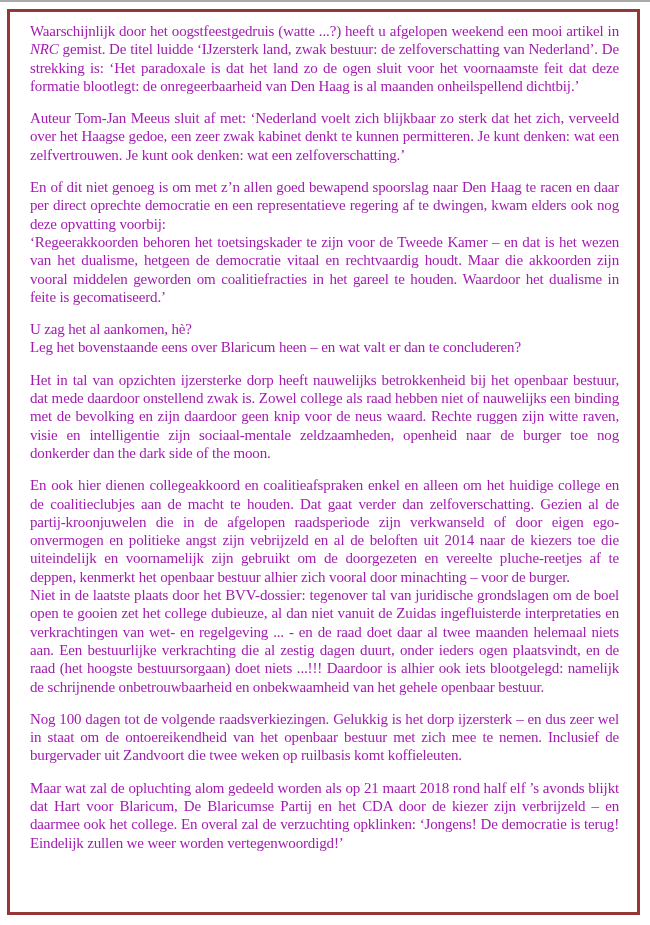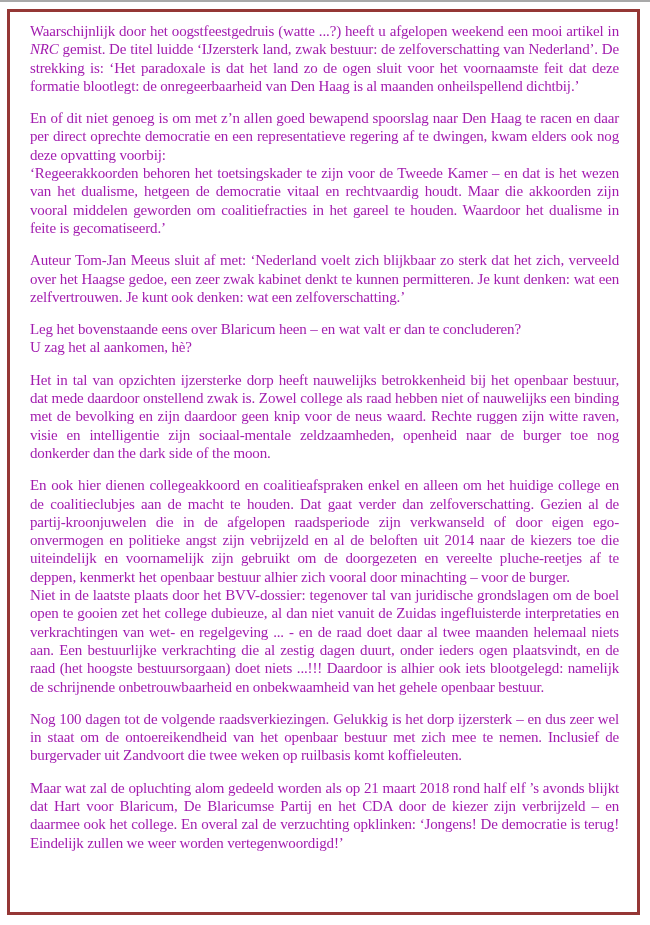--- a/index.html
+++ b/index.html
@@ -51,30 +51,30 @@
 </style>
 </head>
 <body>
 
 <div class="top-edge"></div>
 
 <div class="frame">
 
   <p class="para"><span>Waarschijnlijk door het oogstfeestgedruis (watte ...?) heeft u afgelopen weekend een mooi artikel in </span><em class="nrc">NRC</em><span> gemist. De titel luidde ‘IJzersterk land, zwak bestuur: de zelfoverschatting van Nederland’. De strekking is: ‘Het paradoxale is dat het land zo de ogen sluit voor het voornaamste feit dat deze formatie blootlegt: de onregeerbaarheid van Den Haag is al maanden onheilspellend dichtbij.’</span></p>
 
+  <p class="para">Auteur Tom-Jan Meeus sluit af met: ‘Nederland voelt zich blijkbaar zo sterk dat het zich, verveeld over het Haagse gedoe, een zeer zwak kabinet denkt te kunnen permitteren. Je kunt denken: wat een zelfvertrouwen. Je kunt ook denken: wat een zelfoverschatting.’</p>
+
   <p class="para">
     <span class="block" style="display:block;">En of dit niet genoeg is om met z’n allen goed bewapend spoorslag naar Den Haag te racen en daar per direct oprechte democratie en een representatieve regering af te dwingen, kwam elders ook nog deze opvatting voorbij:</span>
     <span class="block" style="display:block;">‘Regeerakkoorden behoren het toetsingskader te zijn voor de Tweede Kamer – en dat is het wezen van het dualisme, hetgeen de democratie vitaal en rechtvaardig houdt. Maar die akkoorden zijn vooral middelen geworden om coalitiefracties in het gareel te houden. Waardoor het dualisme in feite is gecomatiseerd.’</span>
   </p>
 
-  <p class="para">Auteur Tom-Jan Meeus sluit af met: ‘Nederland voelt zich blijkbaar zo sterk dat het zich, verveeld over het Haagse gedoe, een zeer zwak kabinet denkt te kunnen permitteren. Je kunt denken: wat een zelfvertrouwen. Je kunt ook denken: wat een zelfoverschatting.’</p>
-
   <p class="para">
+    <span class="block" style="display:block;">U zag het al aankomen, hè?</span>
     <span class="block" style="display:block;">Leg het bovenstaande eens over Blaricum heen – en wat valt er dan te concluderen?</span>
-    <span class="block" style="display:block;">U zag het al aankomen, hè?</span>
   </p>
 
   <p class="para">Het in tal van opzichten ijzersterke dorp heeft nauwelijks betrokkenheid bij het openbaar bestuur, dat mede daardoor onstellend zwak is. Zowel college als raad hebben niet of nauwelijks een binding met de bevolking en zijn daardoor geen knip voor de neus waard. Rechte ruggen zijn witte raven, visie en intelligentie zijn sociaal-mentale zeldzaamheden, openheid naar de burger toe nog donkerder dan the dark side of the moon.</p>
 
   <p class="para">
     <span class="block" style="display:block;">En ook hier dienen collegeakkoord en coalitieafspraken enkel en alleen om het huidige college en de coalitieclubjes aan de macht te houden. Dat gaat verder dan zelfoverschatting. Gezien al de partij-kroonjuwelen die in de afgelopen raadsperiode zijn verkwanseld of door eigen ego-onvermogen en politieke angst zijn vebrijzeld en al de beloften uit 2014 naar de kiezers toe die uiteindelijk en voornamelijk zijn gebruikt om de doorgezeten en vereelte pluche-reetjes af te deppen, kenmerkt het openbaar bestuur alhier zich vooral door minachting – voor de burger.</span>
     <span class="block" style="display:block;">Niet in de laatste plaats door het BVV-dossier: tegenover tal van juridische grondslagen om de boel open te gooien zet het college dubieuze, al dan niet vanuit de Zuidas ingefluisterde interpretaties en verkrachtingen van wet- en regelgeving ... - en de raad doet daar al twee maanden helemaal niets aan. Een bestuurlijke verkrachting die al zestig dagen duurt, onder ieders ogen plaatsvindt, en de raad (het hoogste bestuursorgaan) doet niets ...!!! Daardoor is alhier ook iets blootgelegd: namelijk de schrijnende onbetrouwbaarheid en onbekwaamheid van het gehele openbaar bestuur.</span>
   </p>
 
   <p class="para">Nog 100 dagen tot de volgende raadsverkiezingen. Gelukkig is het dorp ijzersterk – en dus zeer wel in staat om de ontoereikendheid van het openbaar bestuur met zich mee te nemen. Inclusief de burgervader uit Zandvoort die twee weken op ruilbasis komt koffieleuten.</p>

